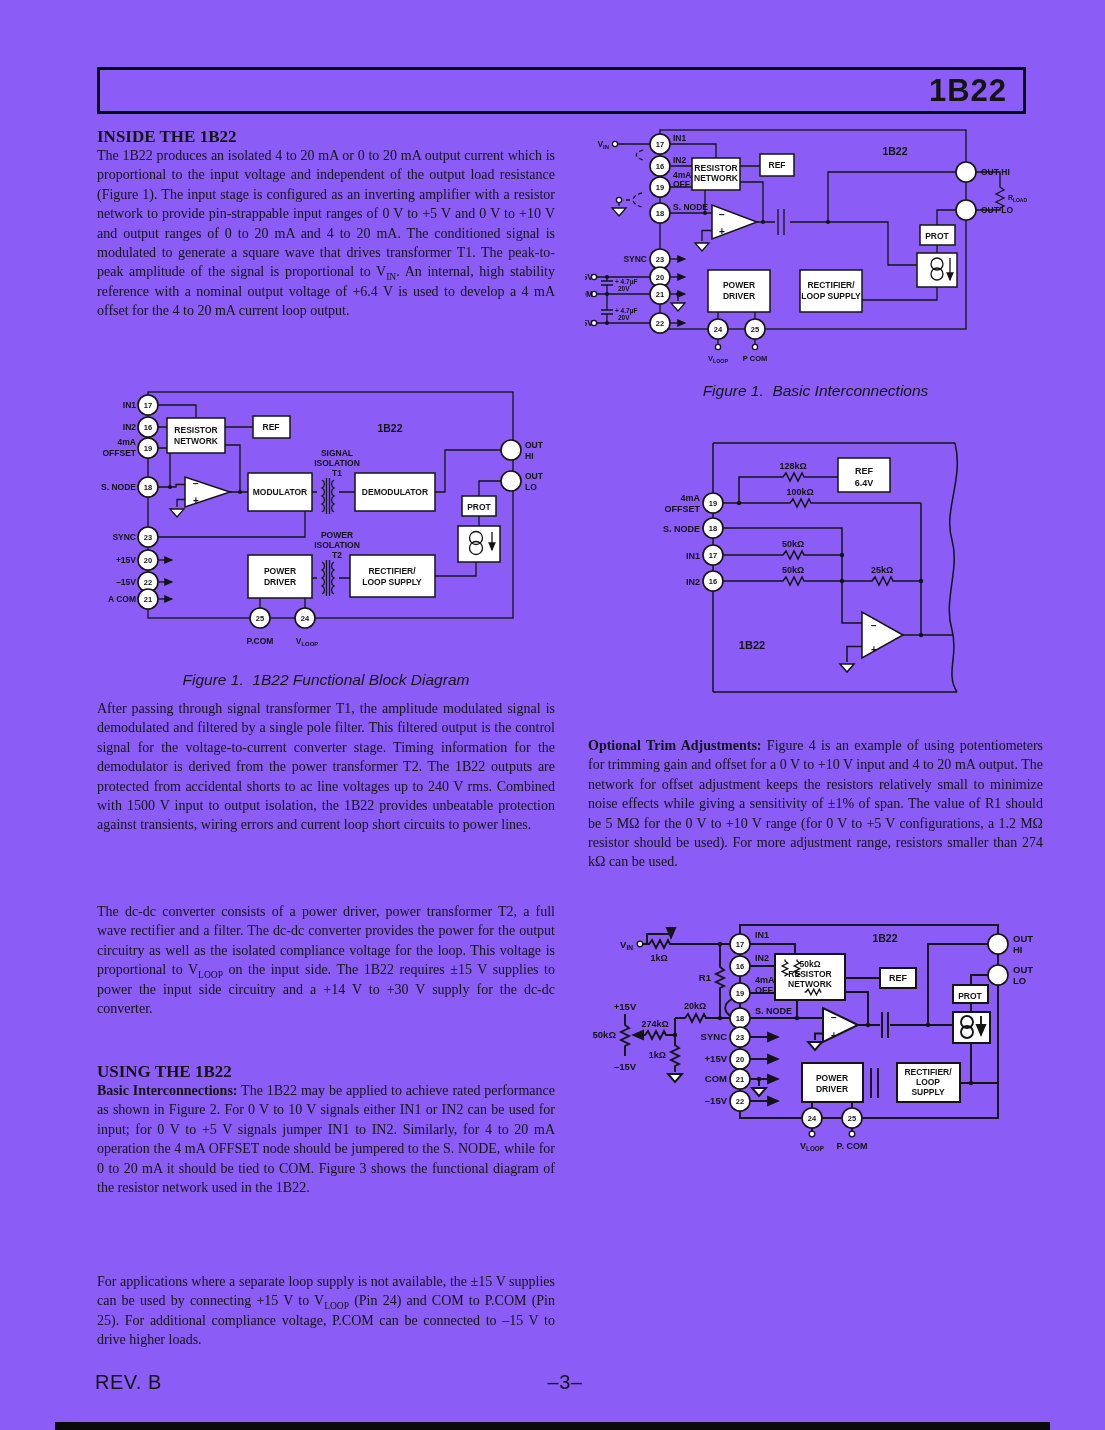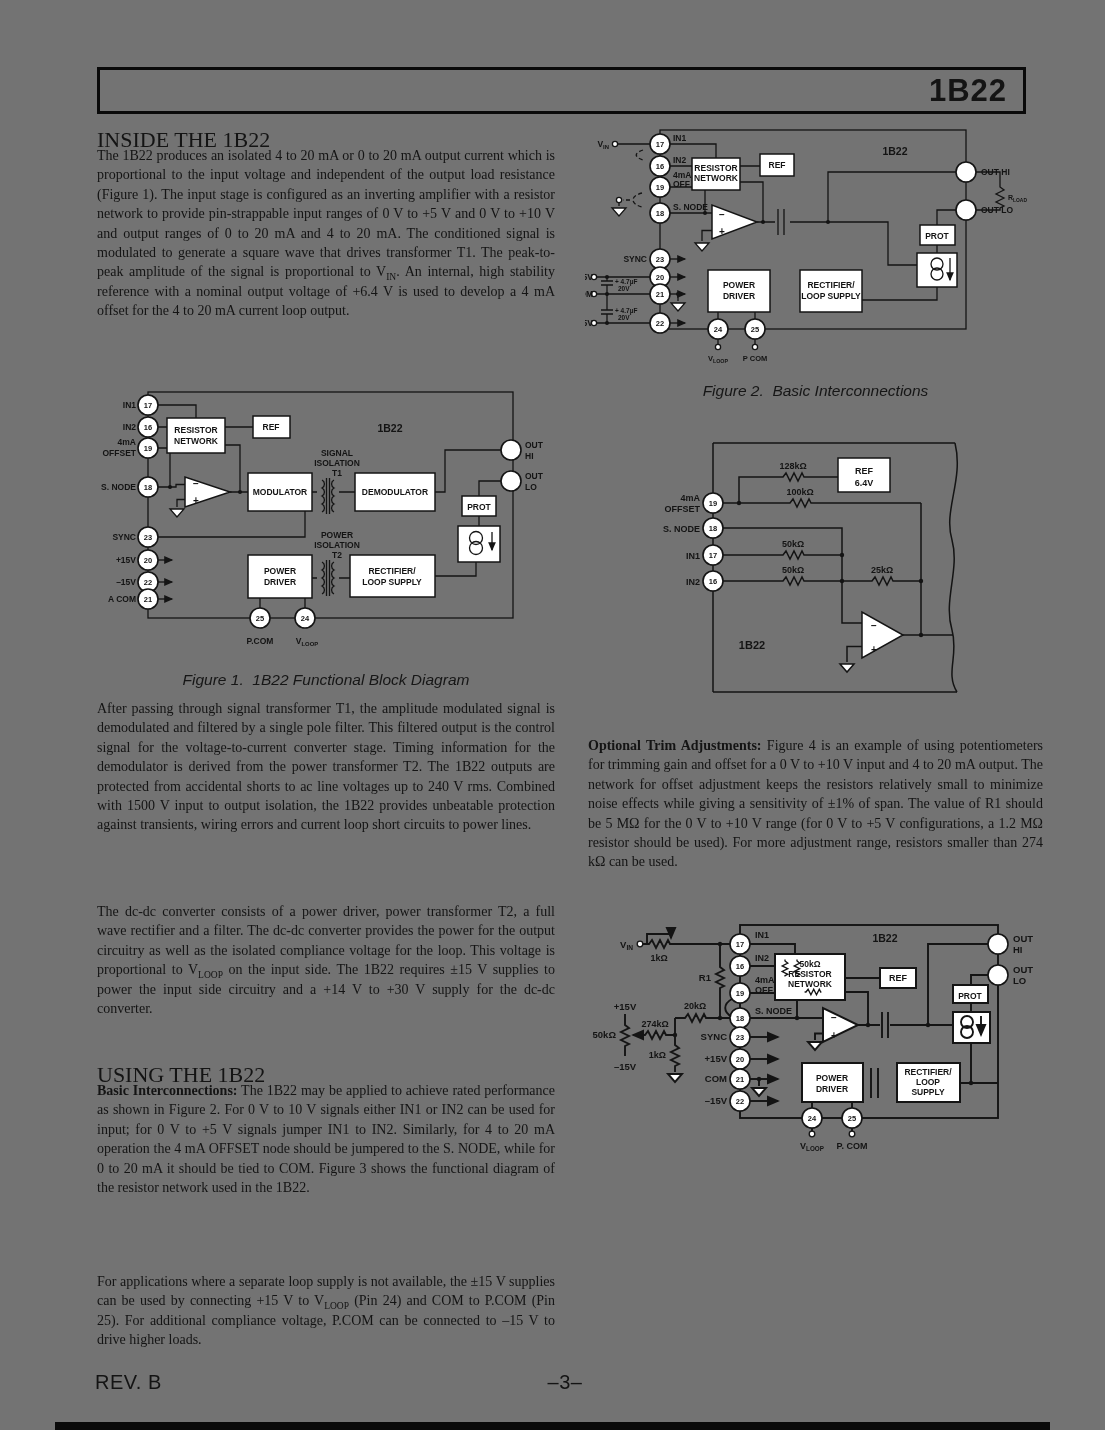--- a/index.html
+++ b/index.html
@@ -1,21 +1,21 @@
 <!DOCTYPE html>
 <html><head>
 <meta charset="utf-8">
 <style>
   html,body{margin:0;padding:0;background:#e8e8e8;}
-  .page{position:relative;width:1105px;height:1430px;background:#737373;overflow:hidden;
+  .page{position:relative;width:1105px;height:1430px;background:#8b5cf6;overflow:hidden;
         font-family:"Liberation Serif",serif;color:#141414;}
   .hdr{position:absolute;left:97px;top:67px;width:907px;height:41px;border:3px solid #0a0a0a;
        display:flex;align-items:center;justify-content:flex-end;padding-right:16px;}
   .hdr span{font-family:"Liberation Sans",sans-serif;font-weight:bold;font-size:31px;letter-spacing:1px;}
-  .h1{position:absolute;font-weight:normal;font-size:22px;}
+  .h1{position:absolute;font-weight:bold;font-size:17px;}
   .para{position:absolute;font-size:14px;line-height:19.4px;text-align:justify;}
   .para .lead{font-weight:bold;margin-top:7px;}
   sub{font-size:68%;line-height:0;}
   .cap{position:absolute;font-family:"Liberation Sans",sans-serif;font-style:italic;
        font-size:15.5px;text-align:center;white-space:pre;color:#161616;}
   .fig{position:absolute;}
   .ln{stroke:#141414;stroke-width:1.3;fill:none;}
   .ln3{stroke:#141414;stroke-width:1.5;fill:none;}
   .lnb{stroke:#141414;stroke-width:1.9;fill:none;}
   .bx{fill:#ffffff;stroke:#141414;stroke-width:1.5;}
@@ -236,21 +236,21 @@
       <text x="352" y="114" text-anchor="middle" font-size="8.5" class="dlb"><tspan>PROT</tspan></text>
       <text x="154" y="163" text-anchor="middle" font-size="8.5" class="dlb"><tspan>POWER</tspan></text>
       <text x="154" y="174" text-anchor="middle" font-size="8.5" class="dlb"><tspan>DRIVER</tspan></text>
       <text x="246" y="163" text-anchor="middle" font-size="8.5" class="dlb"><tspan>RECTIFIER/</tspan></text>
       <text x="246" y="174" text-anchor="middle" font-size="8.5" class="dlb"><tspan>LOOP SUPPLY</tspan></text>
       <text x="133" y="236" text-anchor="middle" font-size="7.5" class="dlb"><tspan>V</tspan><tspan font-size="5.3" dy="2.2">LOOP</tspan><tspan dy="-2.2"></tspan></text>
       <text x="170" y="236" text-anchor="middle" font-size="7.5" class="dlb"><tspan>P COM</tspan></text>
       <text x="134" y="93" text-anchor="start" font-size="10" class="dlb"><tspan>−</tspan></text>
       <text x="134" y="110" text-anchor="start" font-size="10" class="dlb"><tspan>+</tspan></text>
     </svg>
-  <div class="cap" style="left:588px;top:382px;width:455px">Figure 2.  Basic Interconnections</div>
+  <div class="cap" style="left:588px;top:382px;width:455px">Figure 1.  Basic Interconnections</div>
 
   <svg class="fig" style="left:640px;top:435px" width="345" height="268" viewBox="0 0 345 268">
     <g class="ln3">
       <path d="M73 8 H315 M73 8 V257 M73 257 H317"></path>
       <path d="M315 8 C324 45 303 75 312 105 C320 135 303 165 312 195 C319 220 305 238 317 257"></path>
       <path d="M83 68 H148 M172 68 H281 M99 68 V42 H141 M165 42 H198 M281 68 V200 M83 93 H202 V188 H222 M83 120 H141 M165 120 H202 M83 146 H141 M165 146 H230 M254 146 H281 M222 211.5 H207 V227 M263 200 H313"></path>
     </g>
     <use href="#rz" class="ln3" transform="translate(153,42)"></use>
     <use href="#rz" class="ln3" transform="translate(160,68)"></use>
     <use href="#rz" class="ln3" transform="translate(153,120)"></use>

